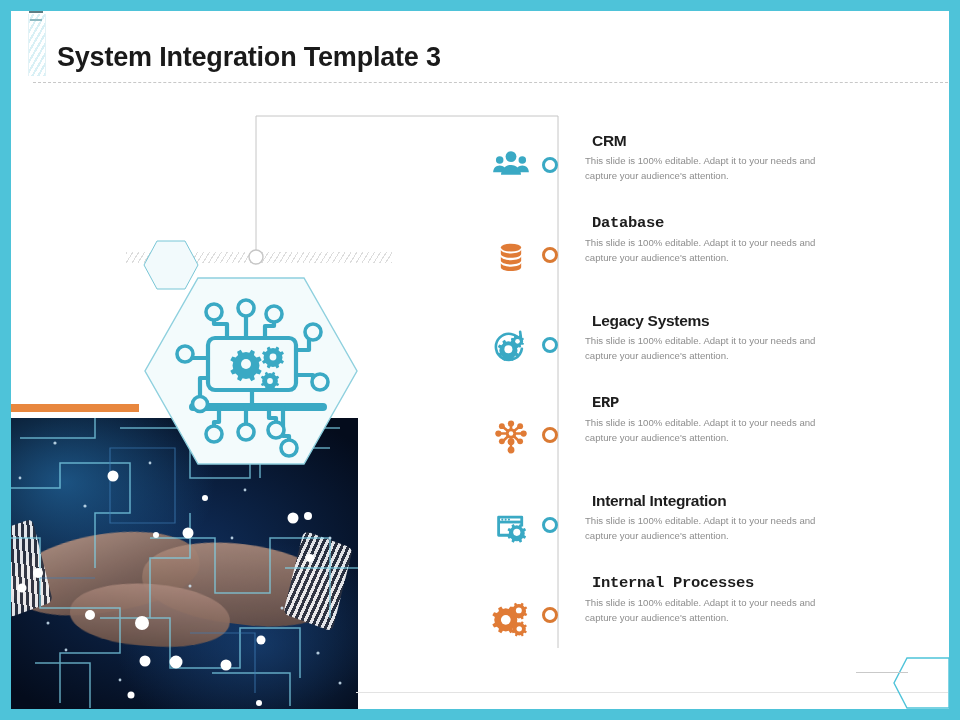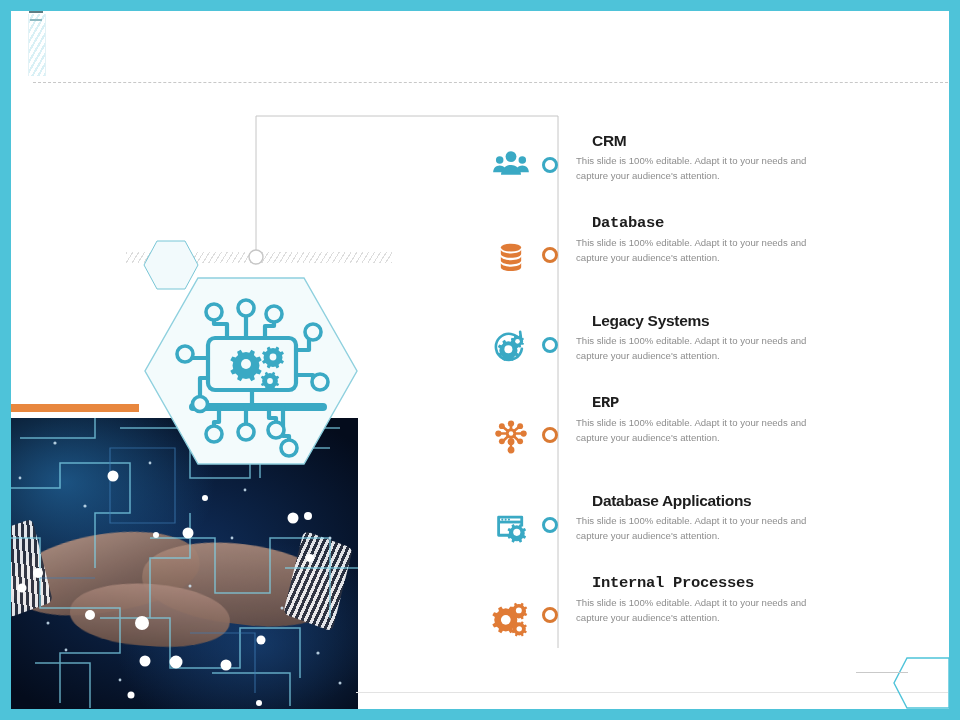--- a/index.html
+++ b/index.html
@@ -138,21 +138,21 @@
     width: 16px; height: 16px; border-radius: 50%;
     border: 3px solid #3aa9c4; background: #ffffff; box-sizing: border-box;
   }
   .row-dot.orange { border-color: #da7a33; }
   .row-title {
     position: absolute; left: 104px; top: 2px;
     font-size: 15.5px; font-weight: bold; color: #1d1d1d;
     letter-spacing: -0.3px; white-space: nowrap;
   }
   .row-body {
-    position: absolute; left: 88px; top: 24px; width: 236px;
+    position: absolute; left: 97px; top: 24px; width: 236px;
     font-size: 9.6px; color: #8d8d8d; line-height: 1.52;
   }
   
   .row.shift-a .row-title { top: 2px; }
   .row.shift-a .row-body  { top: 24px; }
   .row.shift-b .row-title { top: -6px; font-family: Liberation Mono, monospace; }
   .row.shift-b .row-body  { top: 16px; }
 
   .bottom-rule {
     position: absolute; left: 356px; top: 692px; width: 592px; height: 0;
@@ -389,21 +389,21 @@
           <g fill="#3aa9c4">
             <circle cx="12.5" cy="14" r="1.3"></circle>
               <circle cx="16.5" cy="14" r="1.3"></circle>
             <circle cx="20.5" cy="14" r="1.3"></circle>
             <path d="M30 21l2.4.5 1.4-2.1 2.6 1.5-.7 2.4 1.7 1.7 2.4-.7 1.5 2.6-2.1 1.4.5 2.4-.5 2.4 2.1 1.4-1.5 2.6-2.4-.7-1.7 1.7.7 2.4-2.6 1.5-1.4-2.1-2.4.5-2.4-.5-1.4 2.1-2.6-1.5.7-2.4-1.7-1.7-2.4.7-1.5-2.6 2.1-1.4-.5-2.4.5-2.4-2.1-1.4 1.5-2.6 2.4.7 1.7-1.7-.7-2.4 2.6-1.5 1.4 2.1z"></path>
             <circle cx="30" cy="29.5" r="4.3" fill="#ffffff"></circle>
           </g>
         </svg>
       </div>
       <div class="row-dot"></div>
-      <div class="row-title">Database Applications</div>
+      <div class="row-title">Internal Integration</div>
       <div class="row-body">This slide is 100% editable. Adapt it to your needs and capture your audience's attention.</div>
     </div>
 
     <div class="row shift-b">
       <div class="row-icon">
         <svg viewBox="0 0 46 46" width="40" height="40">
           <g fill="#e07b36">
             <path d="M17 13l3.3.7 1.9-2.9 3.6 2-1 3.3 2.4 2.4 3.3-1 2 3.6-2.9 1.9.7 3.3-.7 3.3 2.9 1.9-2 3.6-3.3-1-2.4 2.4 1 3.3-3.6 2-1.9-2.9-3.3.7-3.3-.7-1.9 2.9-3.6-2 1-3.3-2.4-2.4-3.3 1-2-3.6 2.9-1.9-.7-3.3.7-3.3-2.9-1.9 2-3.6 3.3 1 2.4-2.4-1-3.3 3.6-2 1.9 2.9z"></path>
             <circle cx="17" cy="26.3" r="5.6" fill="#ffffff"></circle>
             <path d="M32 8l2.1.4 1.2-1.8 2.2 1.3-.6 2 1.5 1.5 2-.6 1.3 2.2-1.8 1.2.4 2.1-.4 2.1 1.8 1.2-1.3 2.2-2-.6-1.5 1.5.6 2-2.2 1.3-1.2-1.8-2.1.4-2.1-.4-1.2 1.8-2.2-1.3.6-2-1.5-1.5-2 .6-1.3-2.2 1.8-1.2-.4-2.1.4-2.1-1.8-1.2 1.3-2.2 2 .6 1.5-1.5-.6-2 2.2-1.3 1.2 1.8z"></path>
@@ -422,20 +422,21 @@
 
   <div class="bottom-rule"></div>
   <div class="corner-rule"></div>
   <svg class="hex-corner" viewBox="0 0 56 52">
     <polygon points="14,1 56,1 56,51 14,51 1,26" fill="none" stroke="#4ec3d9" stroke-width="1.4"></polygon>
   </svg>
 
   <div class="title-deco"></div>
   <div class="title-deco-dash1"></div>
   <div class="title-deco-dash2"></div>
+  <h1 class="page-title">System Integration Template 3</h1>
   <div class="title-rule"></div>
 
   <div class="frame-edge frame-top"></div>
   <div class="frame-edge frame-bottom"></div>
   <div class="frame-edge frame-left"></div>
   <div class="frame-edge frame-right"></div>
 
 </div>
 
 </body></html>

